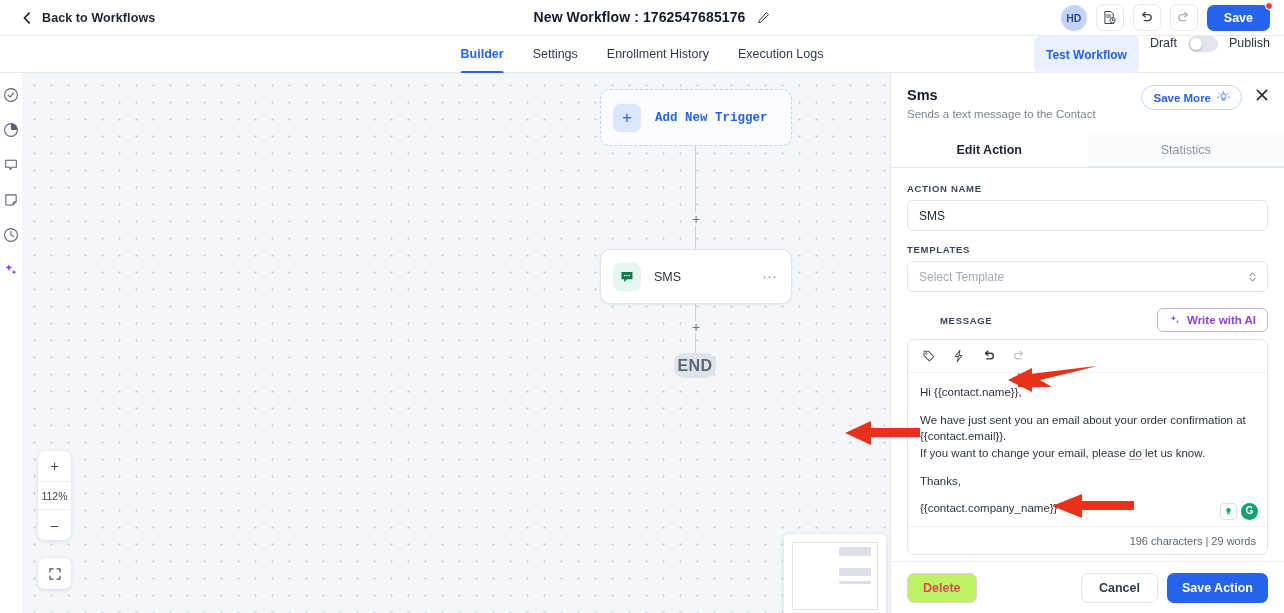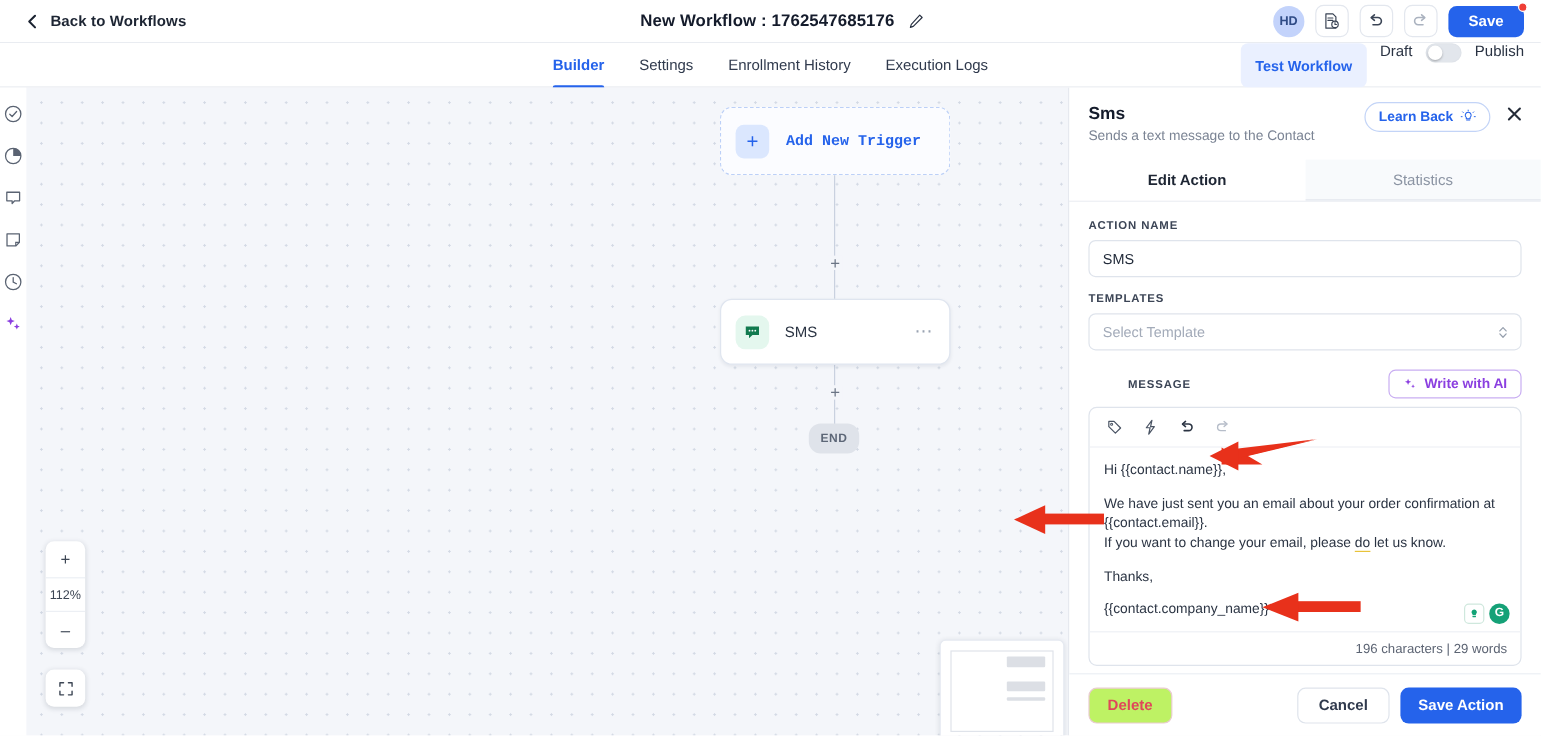--- a/index.html
+++ b/index.html
@@ -158,21 +158,21 @@
   .plus-mark {
     position: absolute; left: 668px; width: 12px; height: 12px;
     color: #6b7585; font-size: 14px; line-height: 12px; text-align: center;
     cursor: pointer; background: #f4f6fa;
   }
   .plus-a { top: 140px; }
   .plus-b { top: 248px; }
   .end-pill {
     position: absolute; left: 652px; top: 280px;
     width: 42px; height: 25px; border-radius: 10px; background: #dfe3ea;
-    color: #5d6777; font-size: 10px; font-weight: 600;
+    color: #5d6777; font-size: 16px; font-weight: 600;
     display: flex; align-items: center; justify-content: center;
     letter-spacing: .4px; cursor: pointer;
   }
 
   
   .zoom-stack {
     position: absolute; left: 16px; top: 378px; width: 33px;
     background: #fff; border-radius: 7px;
     box-shadow: 0 1px 4px rgba(30,40,60,.14);
     overflow: hidden;
@@ -457,21 +457,21 @@
         <div class="mm-bar" style="right:6px;top:38px;width:32px;height:3px;"></div>
       </div>
     </div>
   </div>
 
   <div class="panel">
     <div class="panel-head">
       <div class="panel-title">Sms</div>
       <div class="panel-sub">Sends a text message to the Contact</div>
       <button class="learn-more">
-        <span>Learn Back</span>
+        <span>Save More</span>
         <svg width="13" height="13" viewBox="0 0 18 18">
           <path d="M9 3.6 a3.4 3.4 0 0 1 2.2 6 v1.3 H6.8 V9.6 A3.4 3.4 0 0 1 9 3.6 Z" fill="none" stroke="#2563eb" stroke-width="1.2"></path>
           <path d="M7.2 12.5 h3.6" stroke="#2563eb" stroke-width="1.2" stroke-linecap="round"></path>
           <path d="M9 0.9 V2 M2.6 3.1 L3.4 3.9 M15.4 3.1 L14.6 3.9 M0.8 8.6 H2 M16 8.6 H17.2" stroke="#2563eb" stroke-width="1.1" stroke-linecap="round"></path>
         </svg>
       </button>
       <svg class="close-x" viewBox="0 0 16 16">
         <path d="M3.4 3.4 L12.6 12.6 M12.6 3.4 L3.4 12.6" stroke="#252c39" stroke-width="1.7" stroke-linecap="round"></path>
       </svg>
     </div>

